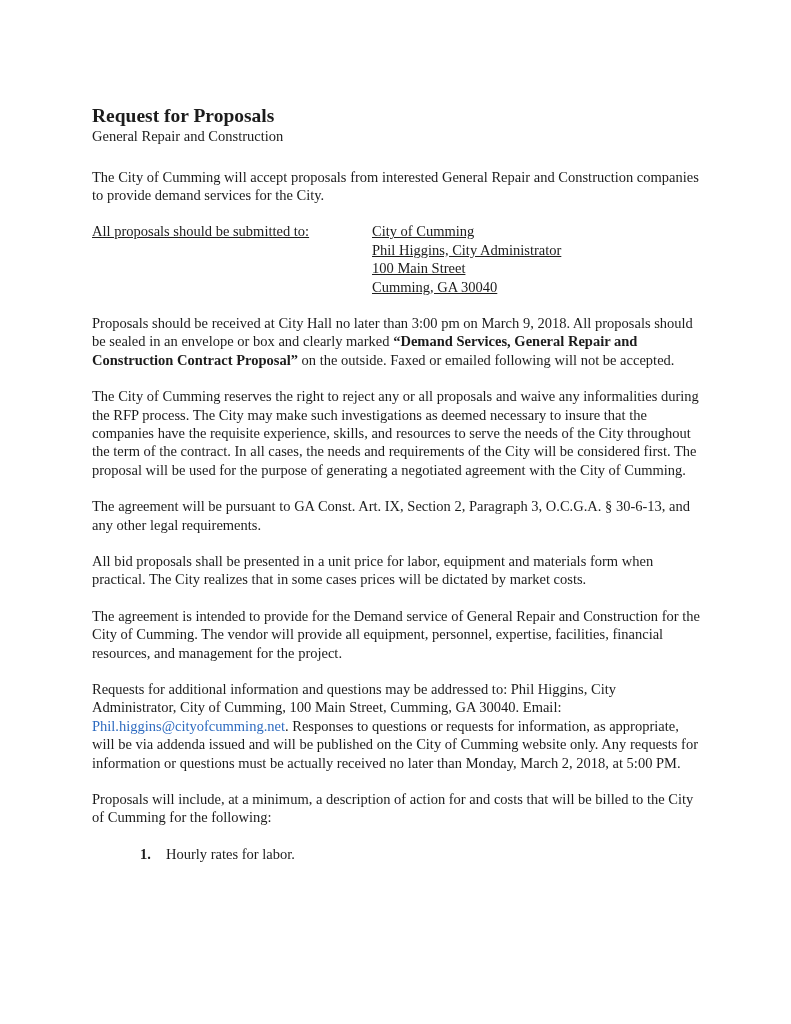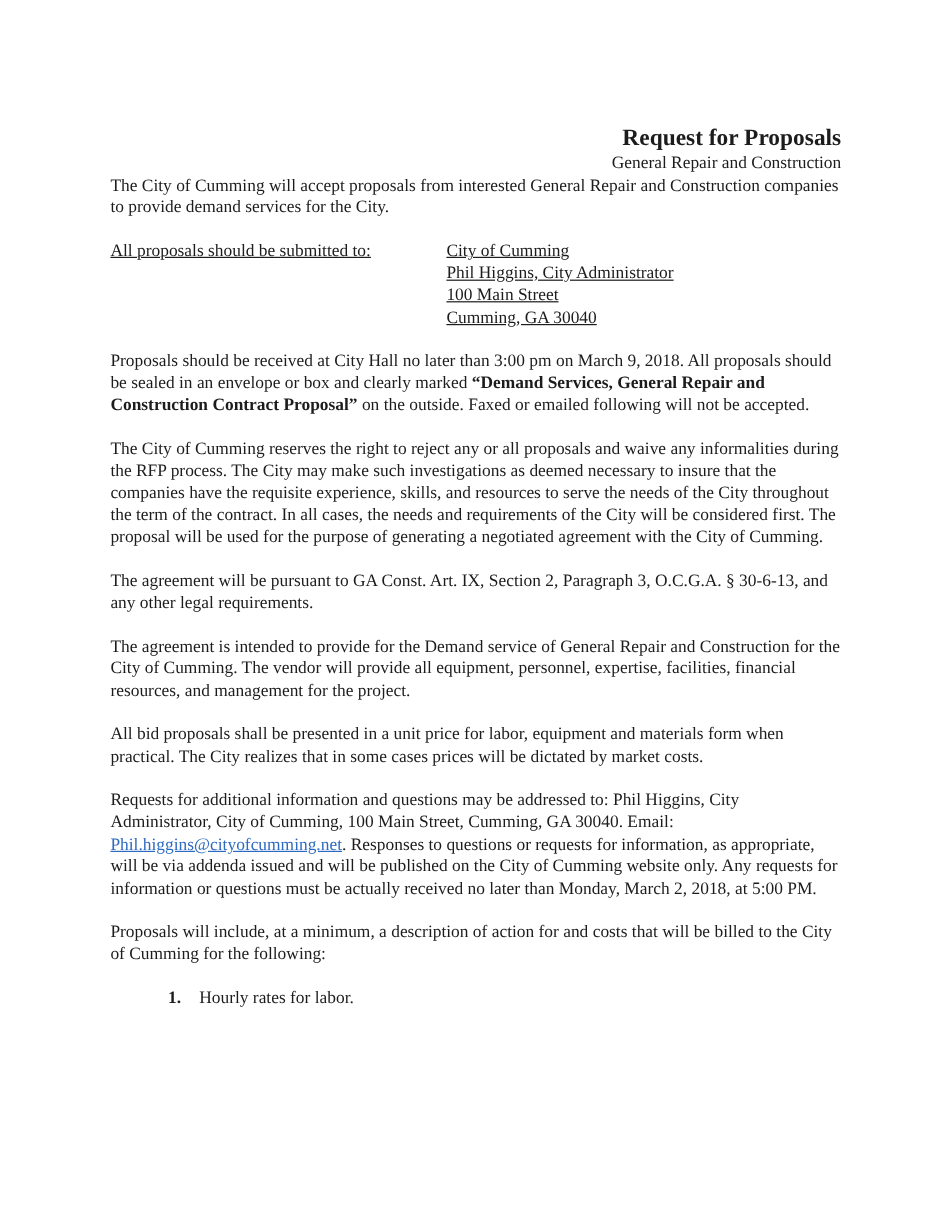--- a/index.html
+++ b/index.html
@@ -16,21 +16,22 @@
     font-family: "Liberation Serif", "DejaVu Serif", serif;
     color: #1c1c1c;
     -webkit-font-smoothing: antialiased;
   }
   .content {
     padding: 104px 90px 0 92px;
     font-size: 14.5px;
     line-height: 18.4px;
   }
   .title-block {
-    text-align: right;
+    text-align: left;
+    margin-bottom: 22px;
   }
   .doc-title {
     font-size: 19.5px;
     font-weight: bold;
     line-height: 24px;
     margin: 0;
   }
   .doc-subtitle {
     font-size: 14.5px;
     line-height: 17.5px;
@@ -47,21 +48,20 @@
   .submit-label {
     flex: 0 0 280px;
   }
   .address-block div {
     line-height: 18.4px;
   }
   .bold {
     font-weight: bold;
   }
   a.email-link {
-    text-decoration: underline;
     cursor: pointer;
   }
   .num-list {
     margin: 0 0 18px 48px;
   }
   .num-item {
     display: flex;
   }
   .num-item .num {
     font-weight: bold;
@@ -90,23 +90,23 @@
         <div>Cumming, GA 30040</div>
       </div>
     </div>
 
     <p class="para"><span>Proposals should be received at City Hall no later than 3:00 pm on March 9, 2018. All proposals should be sealed in an envelope or box and clearly marked </span><span class="bold">“Demand Services, General Repair and Construction Contract Proposal”</span><span> on the outside. Faxed or emailed following will not be accepted.</span></p>
 
     <p class="para">The City of Cumming reserves the right to reject any or all proposals and waive any informalities during the RFP process. The City may make such investigations as deemed necessary to insure that the companies have the requisite experience, skills, and resources to serve the needs of the City throughout the term of the contract. In all cases, the needs and requirements of the City will be considered first. The proposal will be used for the purpose of generating a negotiated agreement with the City of Cumming.</p>
 
     <p class="para">The agreement will be pursuant to GA Const. Art. IX, Section 2, Paragraph 3, O.C.G.A. § 30-6-13, and any other legal requirements.</p>
 
+    <p class="para">All bid proposals shall be presented in a unit price for labor, equipment and materials form when practical.  The City realizes that in some cases prices will be dictated by market costs.</p>
+
     <p class="para">The agreement is intended to provide for the Demand service of General Repair and Construction for the City of Cumming. The vendor will provide all equipment, personnel, expertise, facilities, financial resources, and management for the project.</p>
-
-    <p class="para">All bid proposals shall be presented in a unit price for labor, equipment and materials form when practical.  The City realizes that in some cases prices will be dictated by market costs.</p>
 
     <p class="para"><span>Requests for additional information and questions may be addressed to: Phil Higgins, City Administrator, City of Cumming, 100 Main Street, Cumming, GA 30040. Email: </span><a class="email-link" id="email-link" style="color: rgb(46, 107, 192);">Phil.higgins@cityofcumming.net</a><span>.  Responses to questions or requests for information, as appropriate, will be via addenda issued and will be published on the City of Cumming website only.  Any requests for information or questions must be actually received no later than Monday, March 2, 2018, at 5:00 PM.</span></p>
 
     <p class="para">Proposals will include, at a minimum, a description of action for and costs that will be billed to the City of Cumming for the following:</p>
 
     <div class="num-list">
       <div class="num-item">
         <span class="num">1.</span>
         <span>Hourly rates for labor.</span>
       </div>

